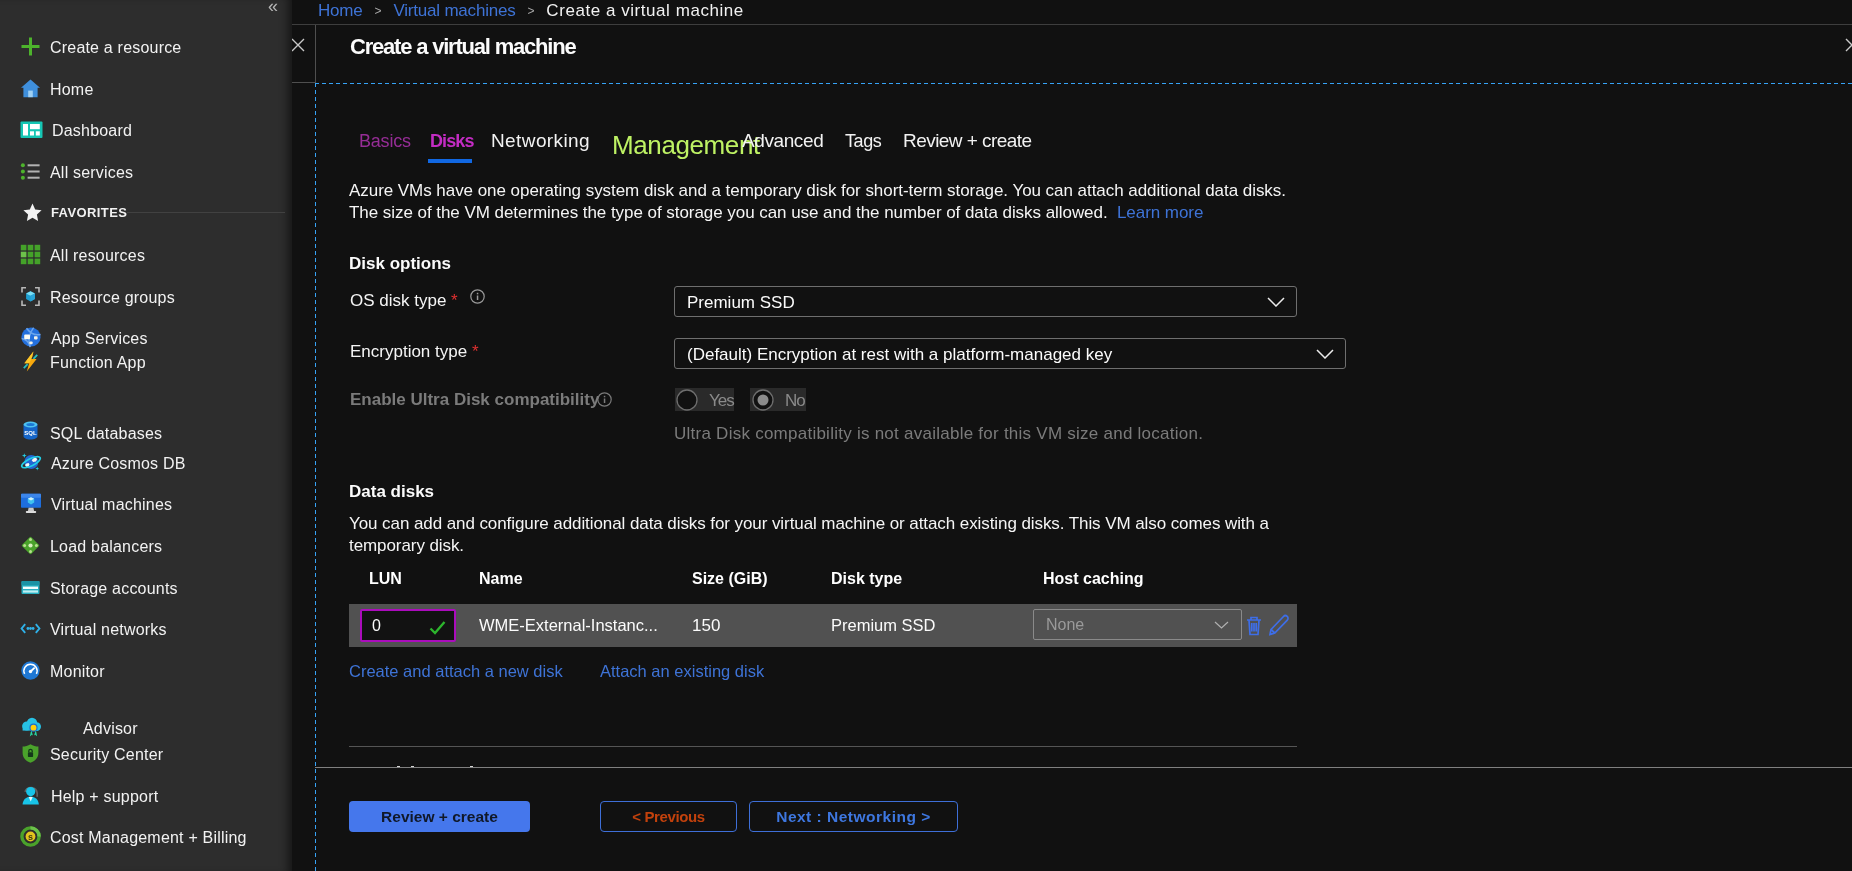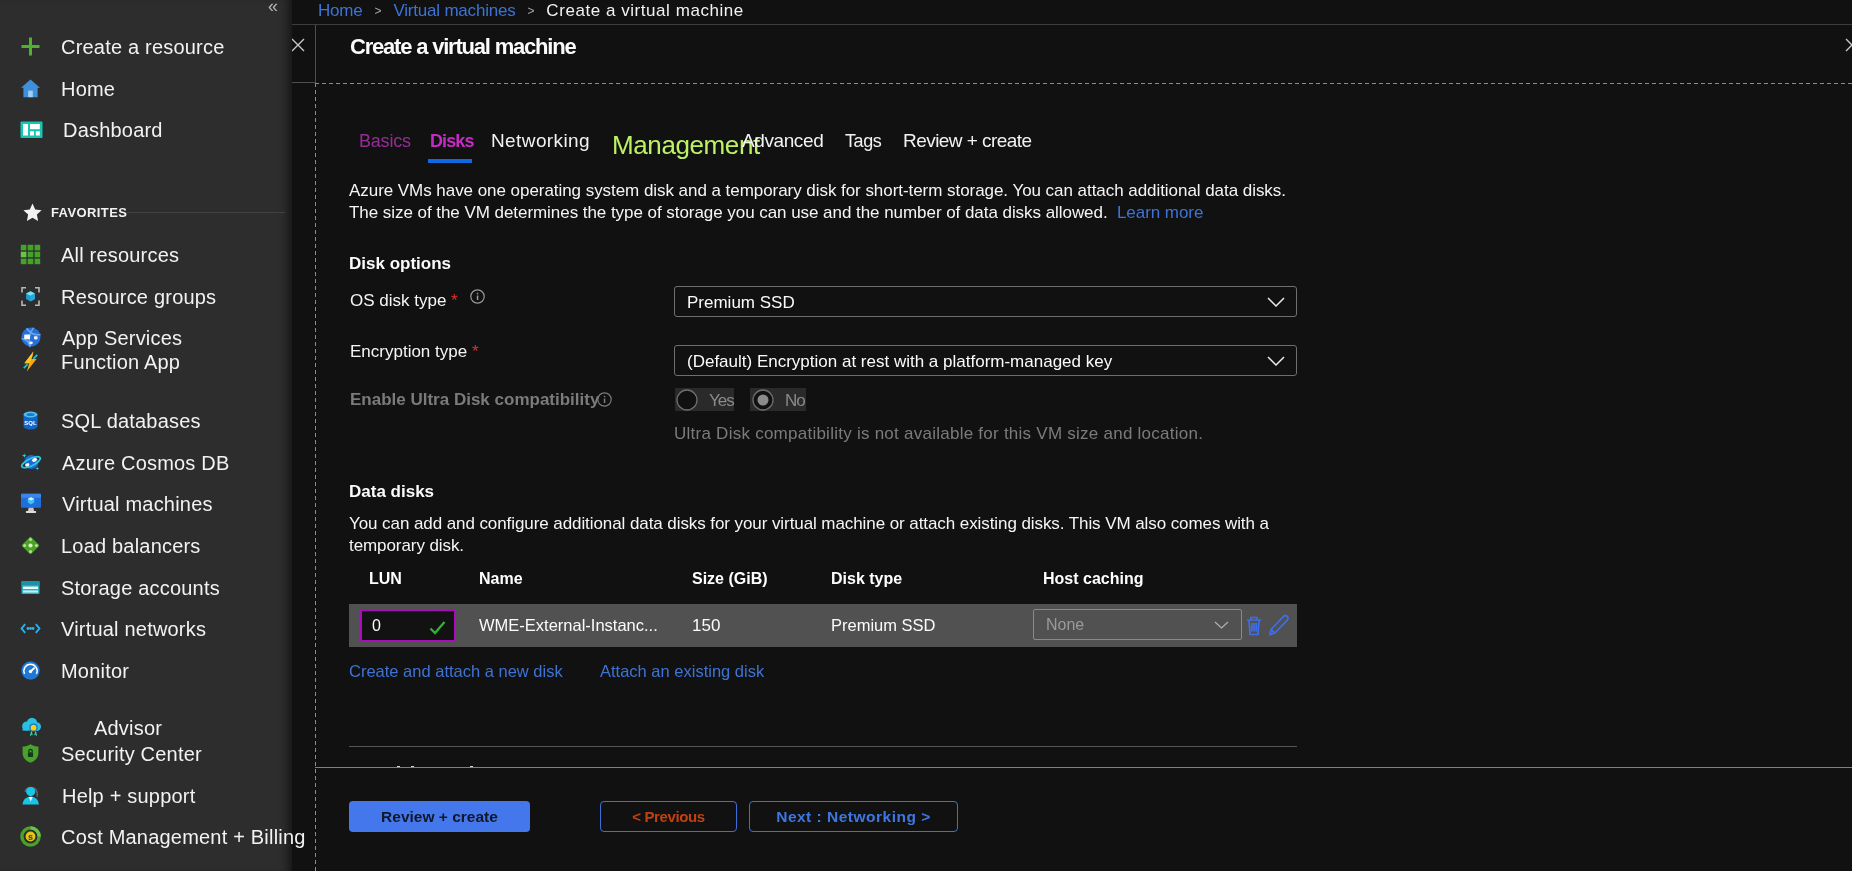--- a/index.html
+++ b/index.html
@@ -58,21 +58,21 @@
     <rect x="6.8" y="3.8" width="1.5" height="1.5" fill="#9a9a9a"></rect>
   </svg>
 <div class="abs" style="left:674px; top:286px; width:623px; height:31px; border:1px solid #6f6f6f; border-radius:3px; background:#111;">
   <div class="abs seg" style="left:12px; top:6px; color:#fbfbfb;">Premium SSD</div>
   <svg class="abs" style="right:11px; top:10px;" width="18" height="10" viewBox="0 0 18 10">
       <path d="M1 1 L9 9 L17 1" fill="none" stroke="#ececec" stroke-width="1.5"></path>
     </svg>
 </div>
 
 <div class="abs seg" style="left:350px; top:342px; color:#f5f5f5;">Encryption type <span style="color:#e03030;">*</span></div>
-<div class="abs" style="left:674px; top:345px; width:623px; height:31px; border:1px solid #6f6f6f; border-radius:3px; background:#111;">
+<div class="abs" style="left:674px; top:338px; width:672px; height:31px; border:1px solid #6f6f6f; border-radius:3px; background:#111;">
   <div class="abs seg" style="left:12px; top:6px; color:#fbfbfb;">(Default) Encryption at rest with a platform-managed key</div>
   <svg class="abs" style="right:11px; top:10px;" width="18" height="10" viewBox="0 0 18 10">
       <path d="M1 1 L9 9 L17 1" fill="none" stroke="#ececec" stroke-width="1.5"></path>
     </svg>
 </div>
 
 <div class="abs seg" style="left:350px; top:390px; color:#7b7b7b;font-weight:bold;">Enable Ultra Disk compatibility</div>
 <svg class="abs" style="left:597px; top:392px;" width="15" height="15" viewBox="0 0 15 15">
     <circle cx="7.5" cy="7.5" r="6.7" fill="none" stroke="#7b7b7b" stroke-width="1.2"></circle>
     <rect x="6.8" y="6.5" width="1.5" height="4.5" fill="#7b7b7b"></rect>
@@ -167,20 +167,35 @@
       <svg width="23" height="21" viewBox="0 0 23 21">
         <rect x="0.5" y="2.5" width="22" height="16.5" rx="1" fill="#16c6b4"></rect>
         <rect x="3" y="5" width="5" height="11.5" fill="#ffffff"></rect>
         <rect x="10" y="5" width="9.8" height="5.2" fill="#ffffff"></rect>
         <rect x="10" y="12.3" width="4" height="4.2" fill="#ffffff"></rect>
         <rect x="15.8" y="12.3" width="4" height="4.2" fill="#ffffff"></rect>
       </svg>
       <span>Dashboard</span>
     </div>
 
+  <div class="mi" style="top:150px;">
+      <svg width="21" height="21" viewBox="0 0 21 21">
+        <g fill="#4db32c">
+          <circle cx="2.9" cy="4.3" r="2"></circle>
+          <circle cx="2.9" cy="10.5" r="2"></circle>
+          <circle cx="2.9" cy="16.7" r="2"></circle>
+        </g>
+        <g fill="#b2b2b2">
+          <rect x="7.6" y="3.3" width="12" height="2"></rect>
+          <rect x="7.6" y="9.5" width="12" height="2"></rect>
+          <rect x="7.6" y="15.7" width="12" height="2"></rect>
+        </g>
+      </svg>
+      <span>All services</span>
+    </div>
 
   <div class="mi" style="top:191px;">
       <svg width="21" height="21" viewBox="0 0 21 21" style="margin-left:2px;">
         <path d="M10.5 1.6 L13.2 7.4 L19.6 8.2 L14.9 12.6 L16.1 18.9 L10.5 15.8 L4.9 18.9 L6.1 12.6 L1.4 8.2 L7.8 7.4 Z" fill="#f2f2f2"></path>
       </svg>
       <span style="font-size:13px; font-weight:bold; letter-spacing:0.4px; margin-left:8px; top:0.5px;">FAVORITES</span>
     </div>
   <div class="abs" style="left:127px; top:212px; width:158px; height:1px; background:#414141;"></div>
 
   <div class="mi" style="top:233px;">
@@ -224,21 +239,21 @@
   <div class="mi" style="top:340px;">
       <svg width="21" height="21" viewBox="0 0 21 21">
         <path d="M3.8 17.2 L7.6 13.2" stroke="#27c0c0" stroke-width="1.8"></path>
         <path d="M17.2 3.8 L13.4 7.8" stroke="#27c0c0" stroke-width="1.8"></path>
         <path d="M13.4 0.5 L4.4 12.2 H9.2 L6.8 20.5 L16.6 8 H11.2 Z" fill="#f7a80d"></path>
         <path d="M13.4 0.5 L4.4 12.2 H9.2 L12.4 5.6 Z" fill="#fcc62a"></path>
       </svg>
       <span>Function App</span>
     </div>
 
-  <div class="mi" style="top:399px;">
+  <div class="mi" style="top:399px;align-items:flex-end;">
       <svg width="21" height="21" viewBox="0 0 21 21">
         <path d="M3.5 4.5 V16.3 c0 1.8 3.1 3.2 7 3.2 s7-1.4 7-3.2 V4.5 Z" fill="#1565c8"></path>
         <ellipse cx="10.5" cy="4.5" rx="7" ry="2.9" fill="#4fc3f0"></ellipse>
         <ellipse cx="10.5" cy="4.6" rx="4.1" ry="1.5" fill="#1a78d4"></ellipse>
         <text x="10.5" y="15" font-size="6" font-weight="bold" fill="#ffffff" text-anchor="middle" font-family="Liberation Sans,sans-serif">SQL</text>
       </svg>
       <span>SQL databases</span>
     </div>
 
   <div class="mi" style="top:441px;">
@@ -349,14 +364,14 @@
         <circle cx="10.5" cy="10.5" r="4.9" fill="#e3c51f"></circle>
         <text x="10.6" y="13.6" font-size="9" font-weight="bold" fill="#3a3a14" text-anchor="middle" font-family="Liberation Sans,sans-serif">s</text>
       </svg>
       <span>Cost Management + Billing</span>
     </div>
 </div>
 
 <style>
 .mi { position:absolute; left:20px; width:268px; height:42px; display:flex; align-items:center; }
 .mi svg { flex:0 0 auto; }
-.mi span { margin-left:20px; font-size:20px; letter-spacing:0.2px; color:#f2f2f2; white-space:nowrap; position:relative; top:1.5px; }
+.mi span { margin-left:9px; font-size:16px; letter-spacing:0.2px; color:#f2f2f2; white-space:nowrap; position:relative; top:1.5px; }
 </style>
 
 </body></html>

